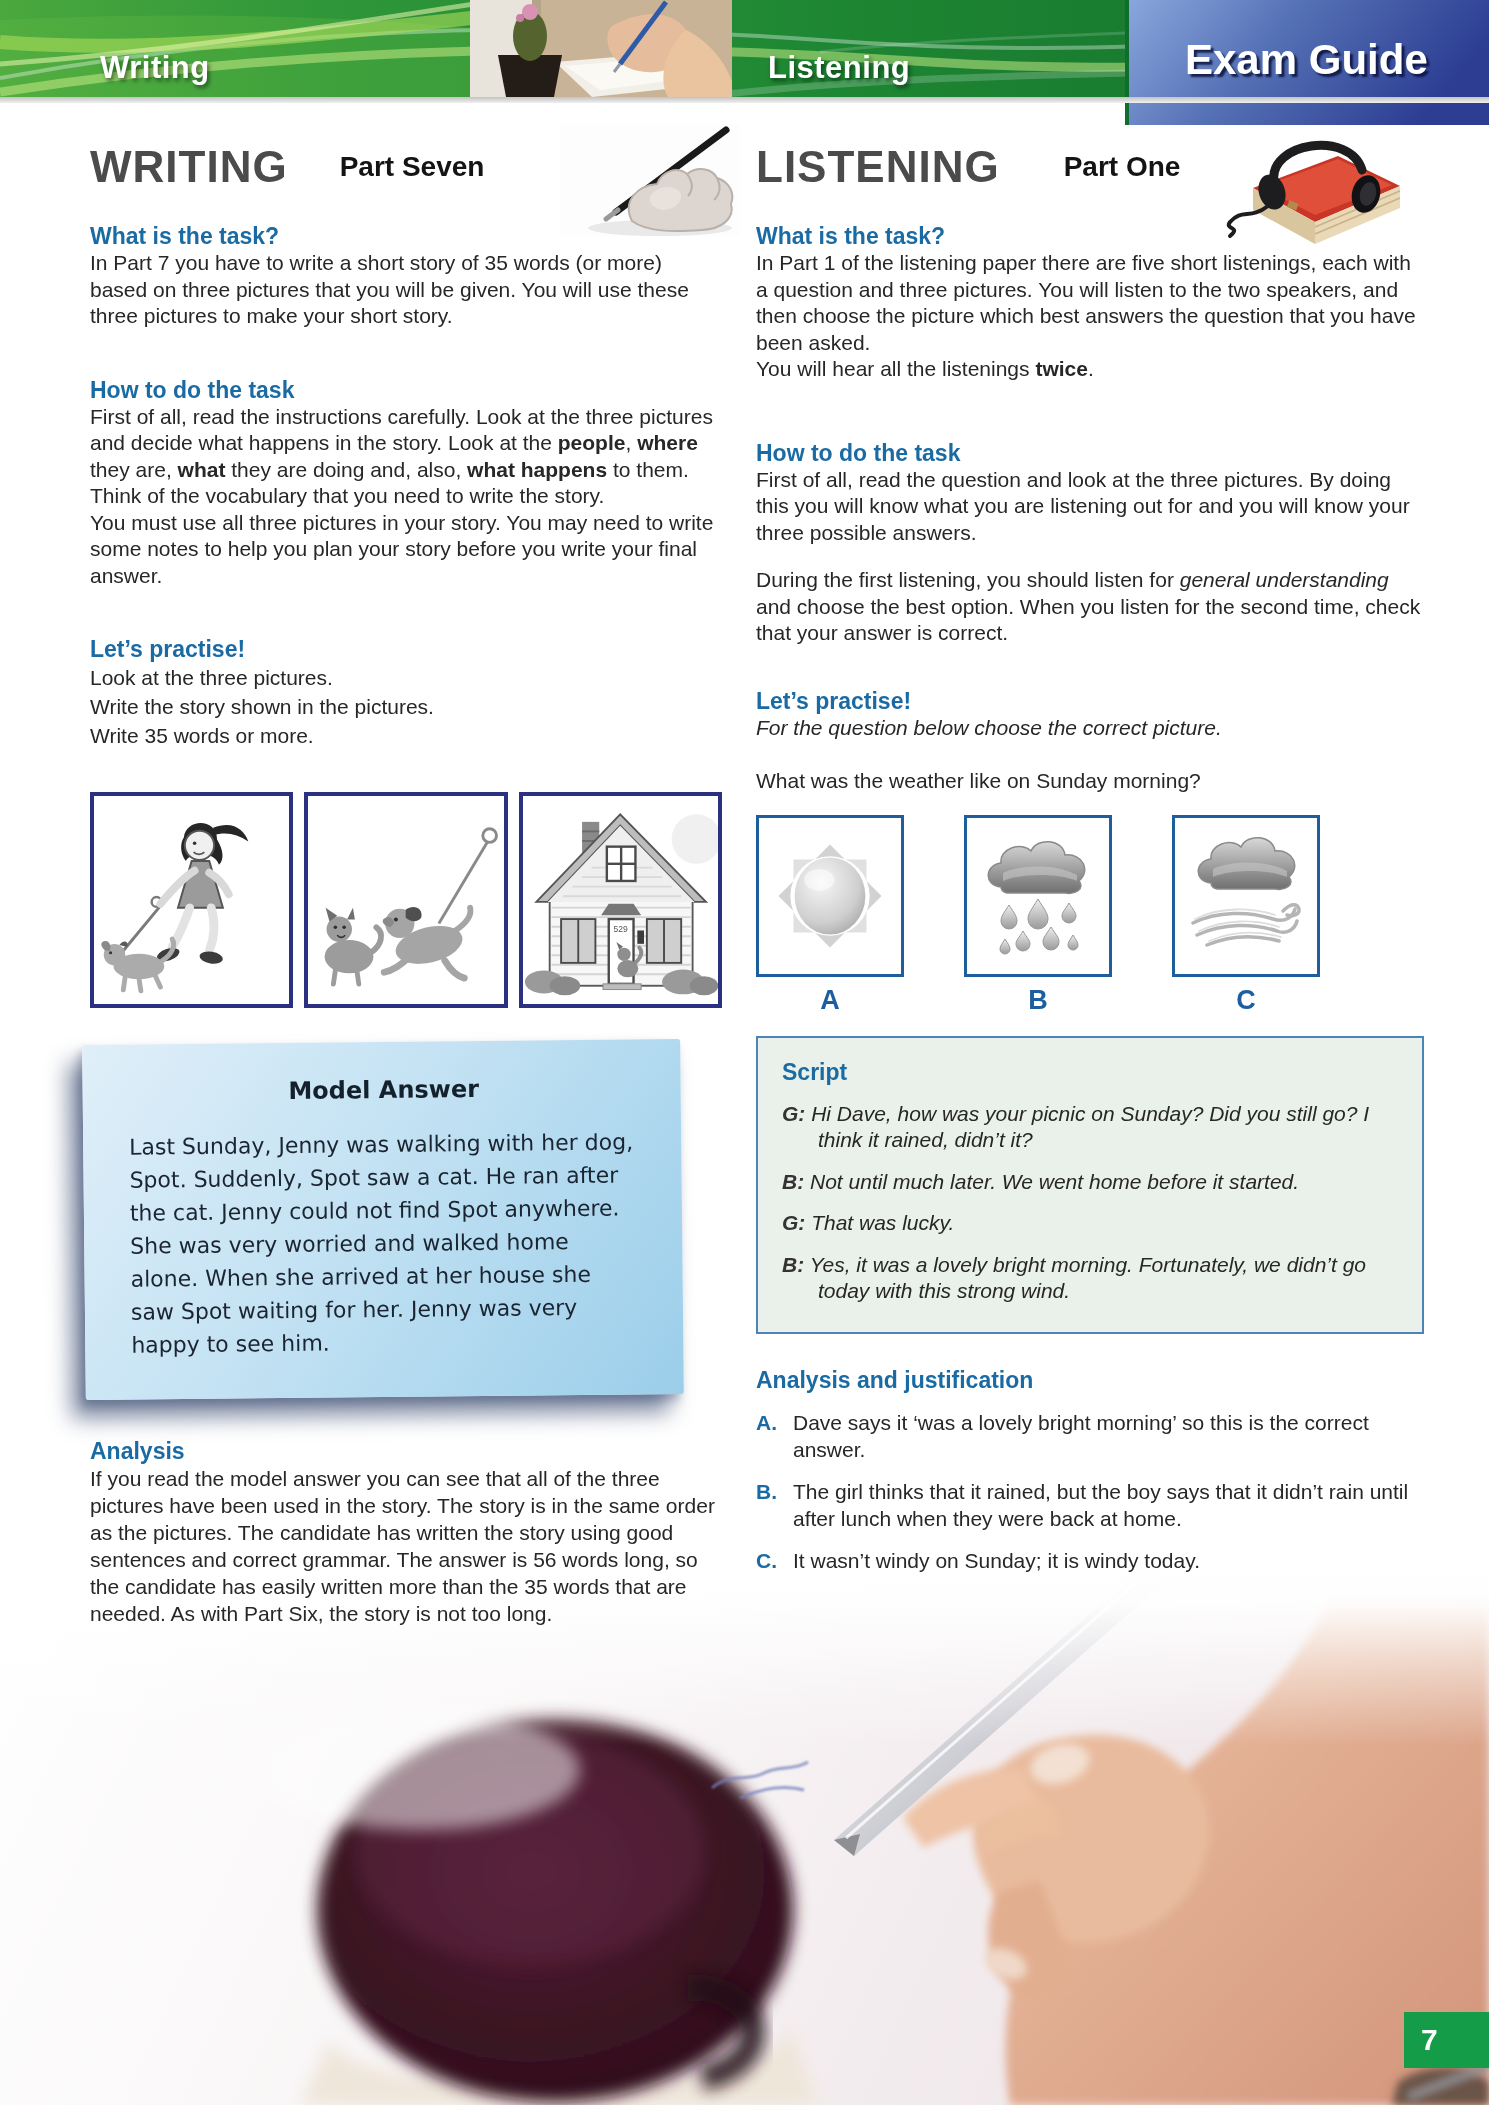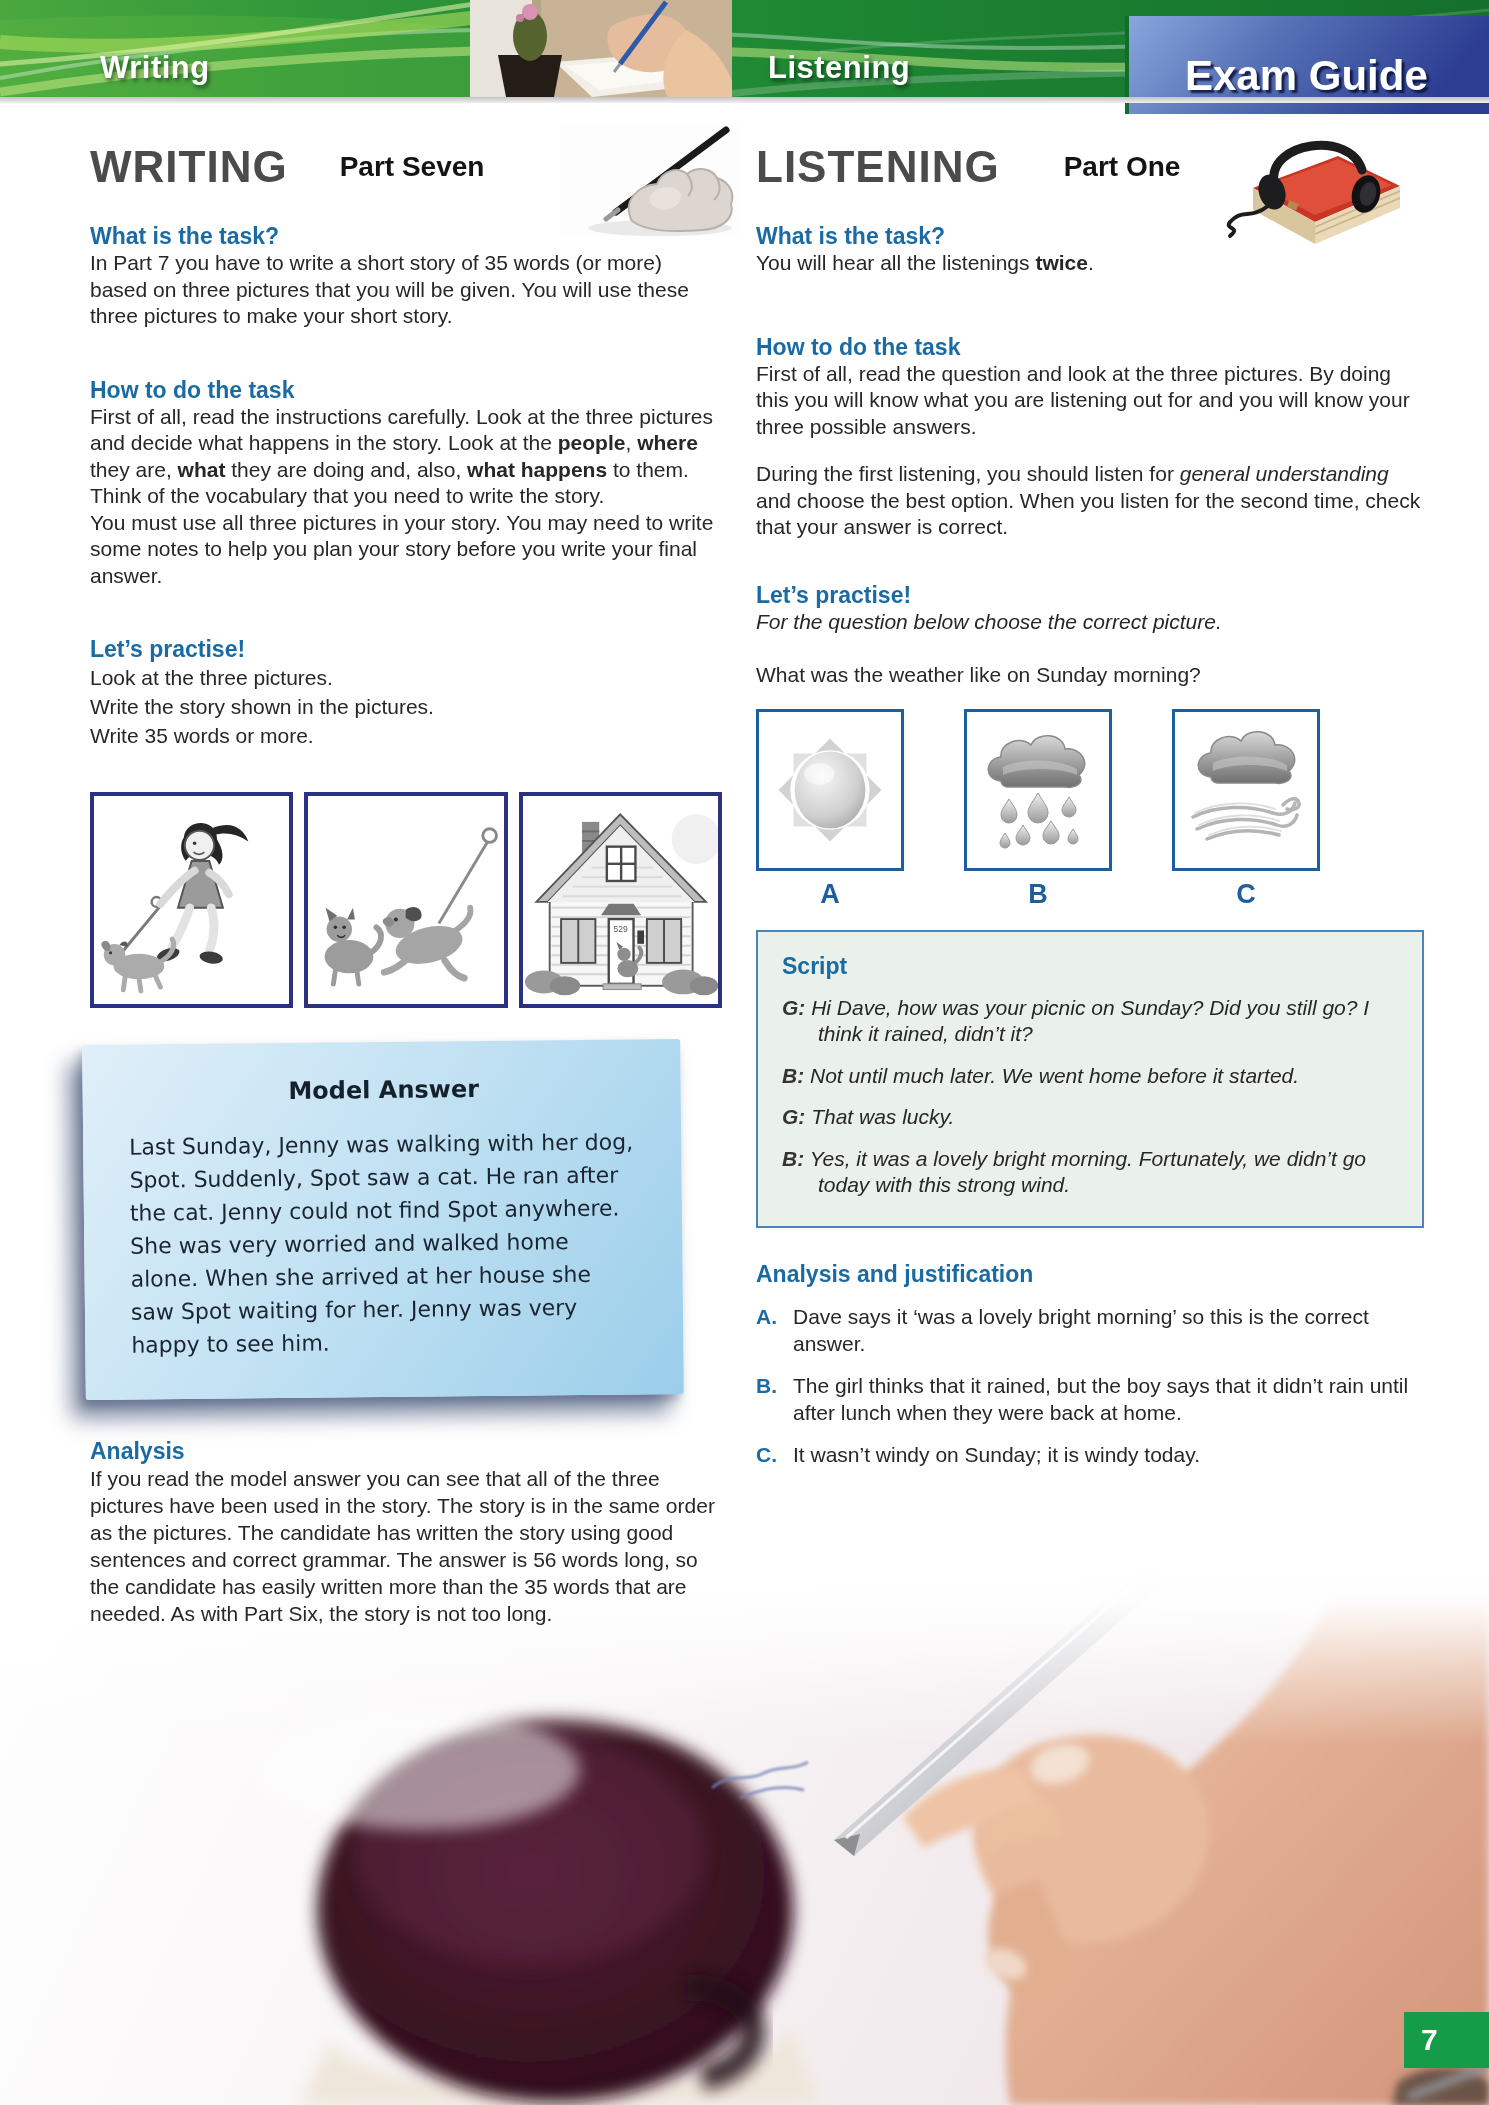--- a/index.html
+++ b/index.html
@@ -7,21 +7,21 @@
   .page{position:relative;width:1489px;height:2105px;background:#fff;overflow:hidden;}
 
   
   .header{position:absolute;left:0;top:0;width:1489px;height:97px;z-index:4;}
   .header-wave-svg{position:absolute;left:0;top:0;}
   .header-photo{position:absolute;left:470px;top:0;width:262px;height:97px;}
   .header-label{position:absolute;color:#fff;font-weight:bold;font-size:31px;letter-spacing:.5px;
     text-shadow:2px 3px 4px rgba(0,0,0,.5);}
   .writing-label{left:100px;top:50px;}
   .listening-label{left:768px;top:50px;}
-  .exam{position:absolute;left:1125px;top:16px;width:364px;height:98px;
+  .exam{position:absolute;left:1125px;top:0;width:364px;height:125px;
     background:linear-gradient(130deg,#8aa6dd 0%,#5571b5 38%,#2c3d92 85%);
     border-left:4px solid #0f6e2e;}
   .exam-label{position:absolute;left:56px;top:36px;font-size:42px;color:#fff;font-weight:bold;
     text-shadow:3px 3px 2px rgba(10,18,60,.85);}
   .header-strip{position:absolute;top:97px;left:0;width:100%;height:6px;
     background:linear-gradient(180deg,#c2c2c2,#f0f0f0);z-index:4;}
 
   
   .col{position:absolute;top:142px;z-index:2;}
   .col-left{left:90px;width:632px;}
@@ -282,20 +282,21 @@
         <path d="M76,54 C70,14 152,2 164,42" fill="none" stroke="#1d1d1f" stroke-width="9" stroke-linecap="round"></path>
         <ellipse cx="74" cy="64" rx="13" ry="18" fill="#1d1d1f" transform="rotate(-18 74 64)"></ellipse>
         <ellipse cx="168" cy="66" rx="14" ry="19" fill="#121214" transform="rotate(14 168 66)"></ellipse>
         <ellipse cx="170" cy="66" rx="8" ry="12" fill="#2e2e33" transform="rotate(14 170 66)"></ellipse>
         <path d="M70,78 C52,92 44,80 32,94 C26,102 44,98 32,108" stroke="#1d1d1f" stroke-width="4" fill="none" stroke-linecap="round"></path>
         <rect x="90" y="74" width="10" height="7" fill="#b5884c" transform="rotate(22 95 77)"></rect>
       </svg>
     </div>
 
     <div class="h-blue">What is the task?</div>
+    <div class="t">In Part 1 of the listening paper there are five short listenings, each with a question and three pictures. You will listen to the two speakers, and then choose the picture which best answers the question that you have been asked.</div>
     <div class="t">You will hear all the listenings <b>twice</b>.</div>
 
     <div class="h-blue" style="margin-top:56px;">How to do the task</div>
     <div class="t">First of all, read the question and look at the three pictures. By doing this you will know what you are listening out for and you will know your three possible answers.</div>
     <div class="t" style="margin-top:21px;">During the first listening, you should listen for <i>general understanding</i> and choose the best option. When you listen for the second time, check that your answer is correct.</div>
 
     <div class="h-blue" style="margin-top:40px;">Let’s practise!</div>
     <div class="t"><i>For the question below choose the correct picture.</i></div>
 
     <div class="t" style="margin-top:27px;">What was the weather like on Sunday morning?</div>

